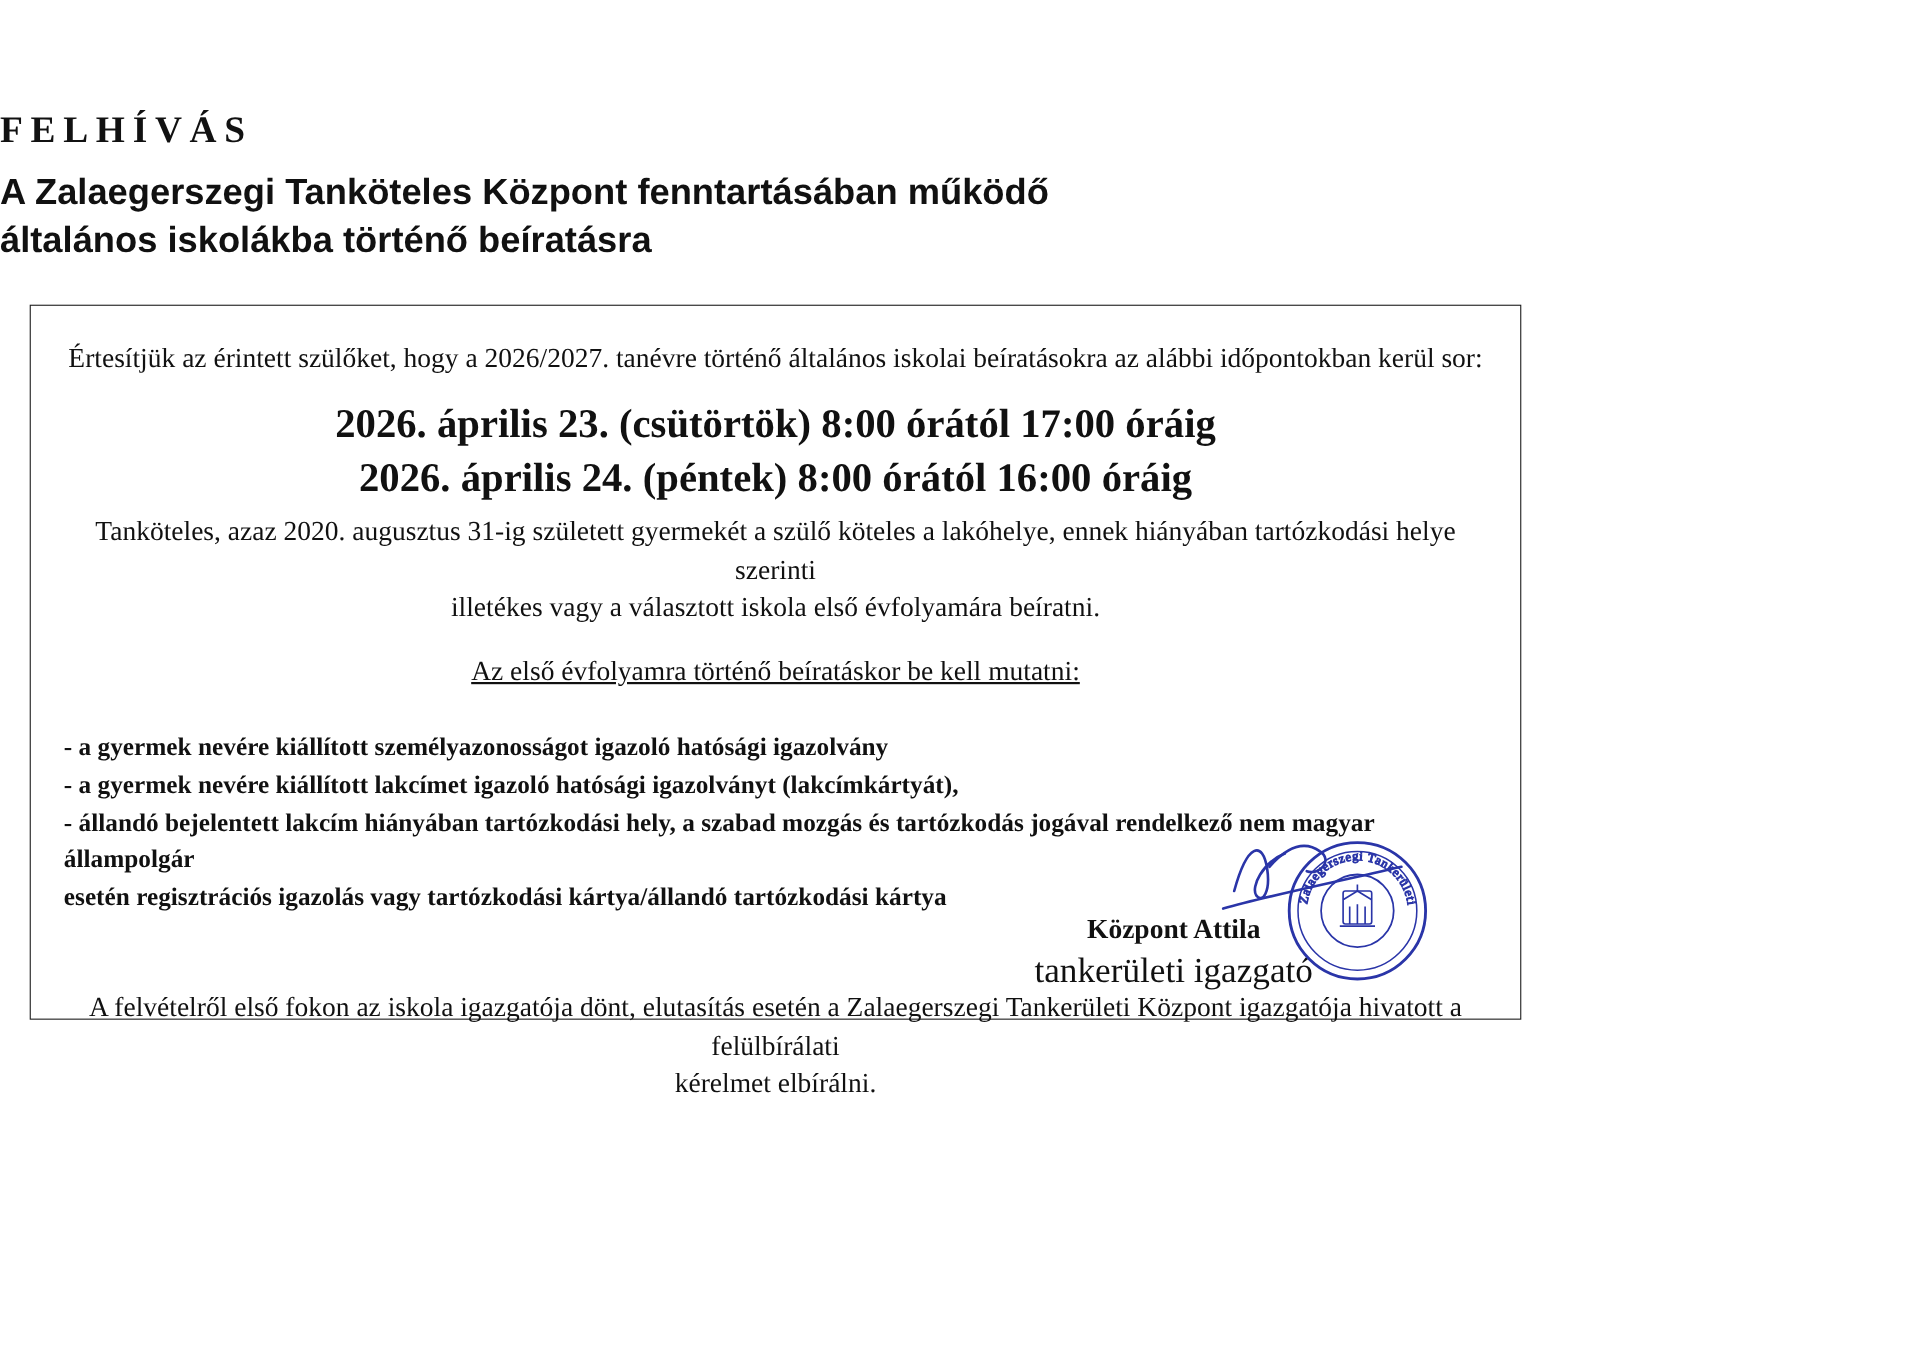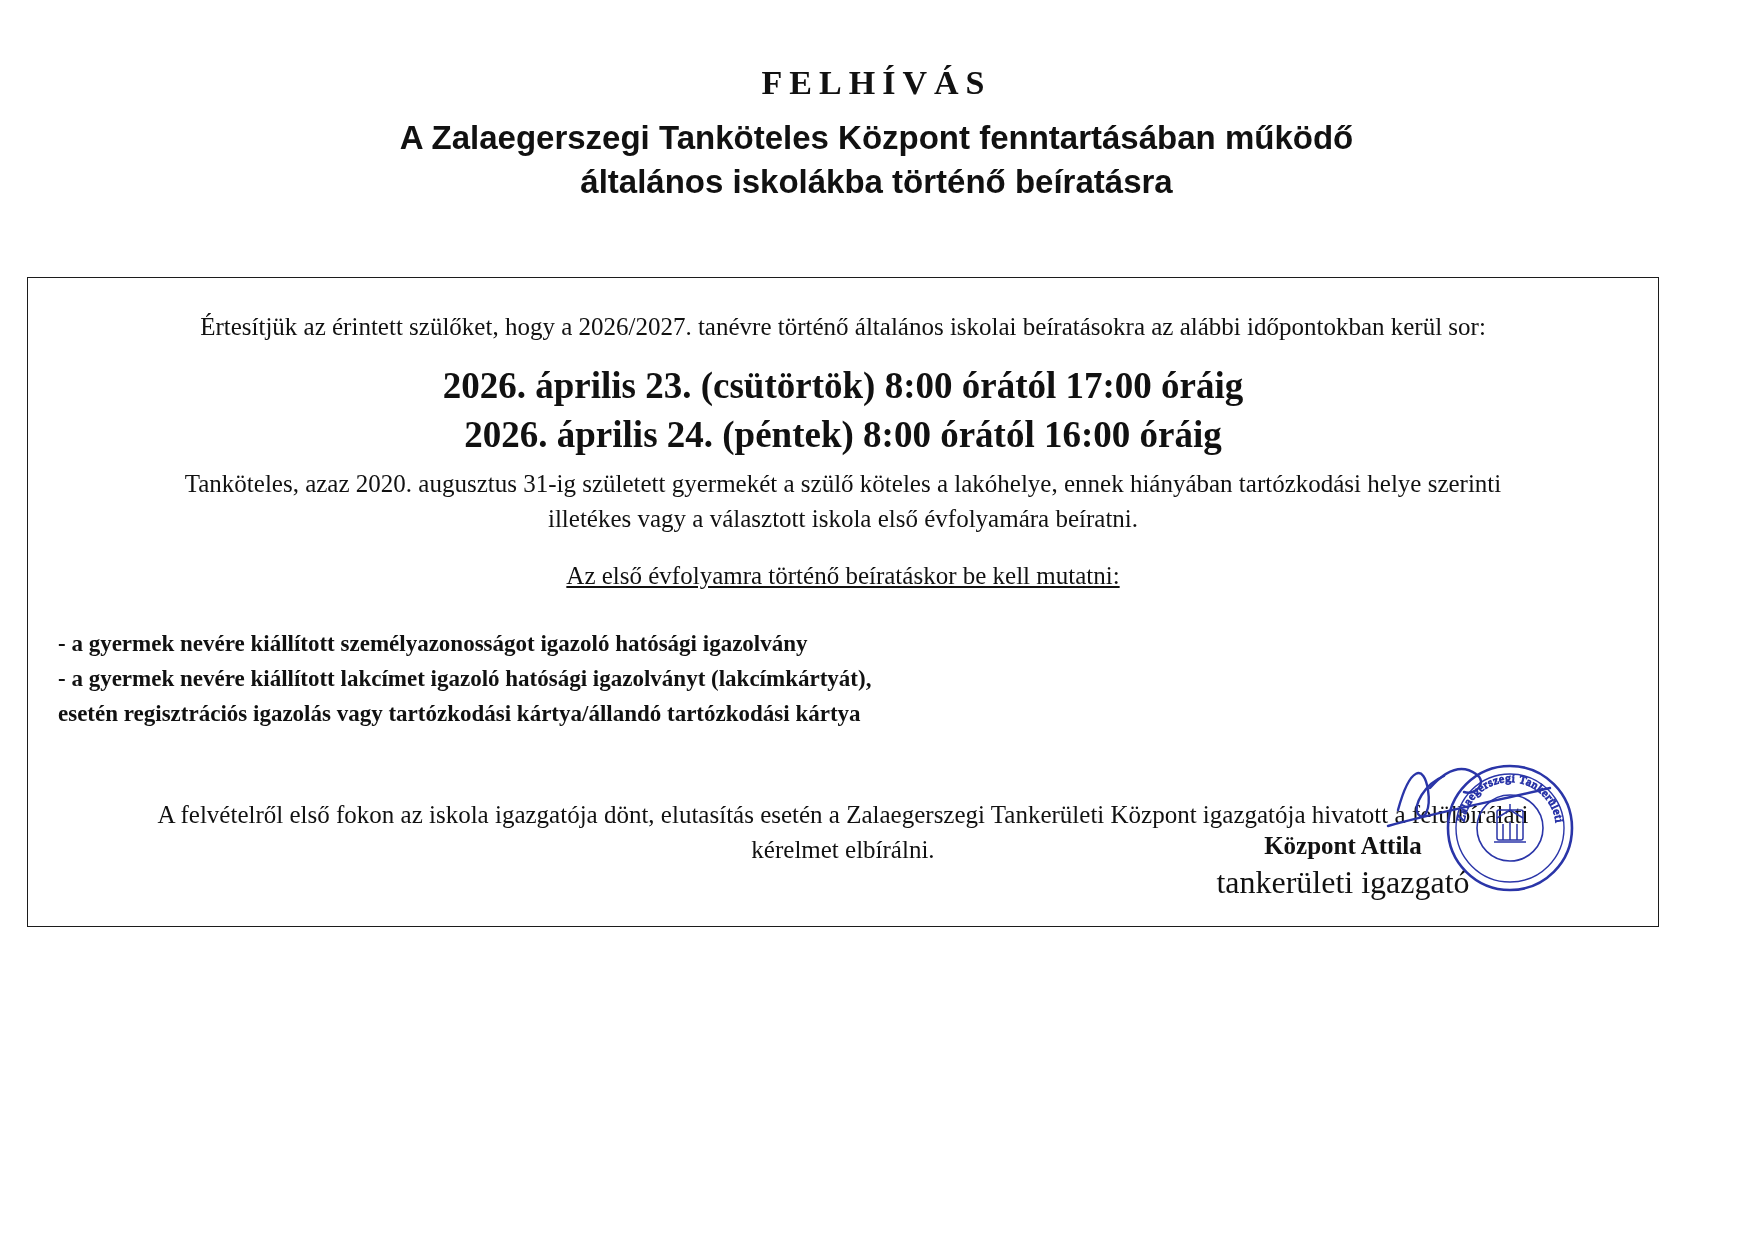--- a/index.html
+++ b/index.html
@@ -17,22 +17,21 @@
   }
   .page {
     position: absolute;
     left: 0; top: 0;
     width: 1753px;
     height: 1240px;
   }
 
   
   .heading {
-    text-align: center;
-    padding-top: 64px;
+    padding-top: 100px;
   }
   .title-main {
     font-family: "Liberation Serif", serif;
     font-weight: bold;
     font-size: 34px;
     letter-spacing: 7px;
     margin-bottom: 14px;
   }
   .title-sub {
     font-family: "Liberation Sans", sans-serif;
@@ -40,21 +39,21 @@
     font-size: 33px;
     line-height: 1.32;
     letter-spacing: 0px;
   }
 
   
   .frame {
     position: absolute;
     left: 27px;
     top: 277px;
-    width: 1632px;
+    width: 1356px;
     height: 650px;
     border: 1.5px solid #1c1c1c;
     box-sizing: border-box;
     padding: 22px 26px 0 26px;
   }
 
   .intro {
     text-align: center;
     font-size: 25px;
     line-height: 1.35;
@@ -158,20 +157,21 @@
     <div class="duty">
       <div>Tanköteles, azaz 2020. augusztus 31-ig született gyermekét a szülő köteles a lakóhelye, ennek hiányában tartózkodási helye szerinti</div>
       <div>illetékes vagy a választott iskola első évfolyamára beíratni.</div>
     </div>
 
     <div class="show-title">Az első évfolyamra történő beíratáskor be kell mutatni:</div>
 
     <div class="docs">
       <p class="doc-line">- a gyermek nevére kiállított személyazonosságot igazoló hatósági igazolvány</p>
       <p class="doc-line">- a gyermek nevére kiállított lakcímet igazoló hatósági igazolványt (lakcímkártyát),</p>
+      <p class="doc-line">- állandó bejelentett lakcím hiányában tartózkodási hely, a szabad mozgás és tartózkodás jogával rendelkező nem magyar állampolgár</p>
       <p class="doc-line">esetén regisztrációs igazolás vagy tartózkodási kártya/állandó tartózkodási kártya</p>
     </div>
 
     <div class="decision">
       <div>A felvételről első fokon az iskola igazgatója dönt, elutasítás esetén a Zalaegerszegi Tankerületi Központ igazgatója hivatott a felülbírálati</div>
       <div>kérelmet elbírálni.</div>
     </div>
 
     <div class="signature">
       <div class="sign-name">Központ Attila</div>

